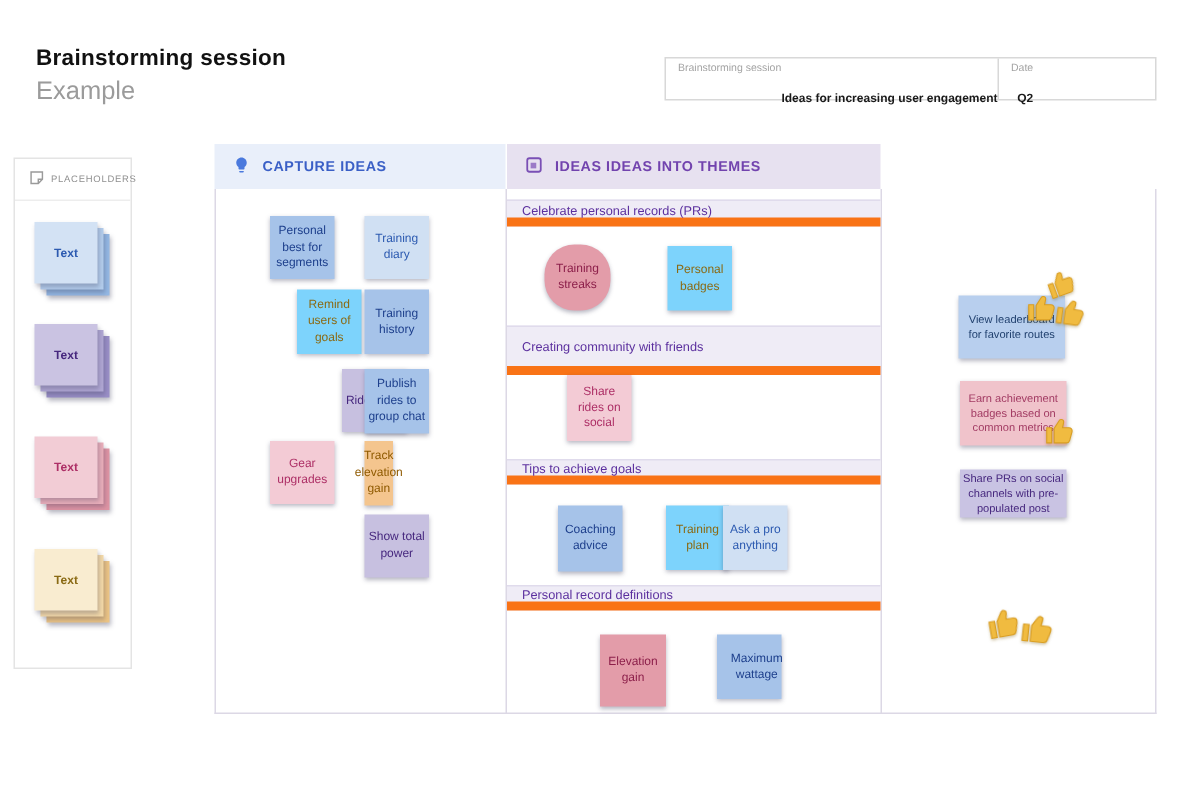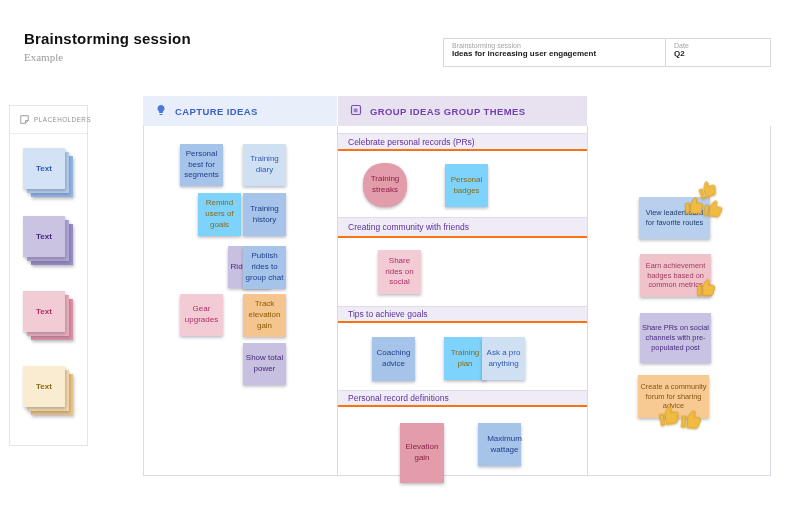--- a/index.html
+++ b/index.html
@@ -2,28 +2,28 @@
 <html><head>
 <meta charset="utf-8">
 <style>
   * { margin:0; padding:0; box-sizing:border-box; }
   html,body { width:800px; height:524px; background:#ffffff;
     font-family:"Liberation Sans","DejaVu Sans",sans-serif; overflow:hidden; position:relative; }
 
   
   .title-block { position:absolute; left:24px; top:30px; }
   .page-title { font-size:15px; font-weight:bold; color:#111; letter-spacing:.2px; }
-  .page-subtitle { font-size:11px; color:#9b9b9b; margin-top:4px;font-family:Liberation Serif, serif; }
+  .page-subtitle { font-size:17px; color:#9b9b9b; margin-top:4px; }
 
   .info-box { position:absolute; left:443px; top:38px; width:328px; height:29px;
     border:1px solid #d8d8d8; background:#fff; display:flex; }
   .info-cell { padding:3px 0 0 8px; }
   .info-cell.first { width:222px; border-right:1px solid #d8d8d8; }
   .info-label { font-size:7px; color:#a3a3a3; }
-  .info-value { font-size:8px; font-weight:bold; color:#1a1a1a; margin-top:0; }
+  .info-value { font-size:8px; font-weight:bold; color:#1a1a1a; margin-top:12px;text-align:right; }
 
   
   .sidebar { position:absolute; left:9px; top:105px; width:79px; height:341px;
     background:#fff; border:1px solid #e4e4e4; }
   .sidebar-header { height:28px; display:flex; align-items:center; gap:4px;
     padding-left:9px; border-bottom:1px solid #ededed; }
   .sidebar-header .txt { font-size:6.3px; color:#8f8f8f; letter-spacing:.5px; }
   .stack { position:absolute; left:13px; width:50px; height:50px; }
   .stack .layer { position:absolute; width:42px; height:41px; }
   .stack .l2 { left:8px; top:8px; box-shadow:1px 2px 3px rgba(60,60,90,.35); }
@@ -51,21 +51,21 @@
     font-size:9.5px; font-weight:bold; letter-spacing:.4px; }
   #col-capture  .col-header { background:#e9effa; color:#3a5fc6; }
   #col-group    .col-header { background:#e7e1f0; color:#7243ae; }
   #col-identify .col-header { background:#f9eae4; color:#8c4133; }
 
   .col-body { position:absolute; top:30px; left:0; right:0; bottom:0; background:#fff;
     border-bottom:1px solid #dcd8e5; border-right:1px solid #dcd8e5; }
   #col-capture .col-body { border-left:1px solid #dcd8e5; }
 
   .section-bar { position:absolute; left:0; right:0; background:#efecf6;
-    border-top:1px solid #e0dbec; border-bottom:2px solid #f97316;
+    border-top:1px solid #e0dbec; border-bottom:6px solid #f97316;
     display:flex; align-items:center; padding-left:10px;
     font-size:8.5px; color:#5b2f9e; }
 
   
   .sn { position:absolute; display:flex; align-items:center; justify-content:center;
     text-align:center; font-size:8px; line-height:1.35; padding:2px;
     box-shadow:0 1.5px 3px rgba(50,50,80,.35); }
   .sn.wide { width:71px; height:42px; font-size:7.4px; }
 
   .c-blue-l  { background:#d0e0f3; color:#2c5ab0; }
@@ -144,61 +144,60 @@
     <span>CAPTURE IDEAS</span>
   </div>
   <div class="col-body">
     <div class="sn c-blue-m" style="left:36px; top:18px; width:43px; height:42px;">Personal best for segments</div>
     <div class="sn c-blue-l" style="left:99px; top:18px; width:43px; height:42px;">Training diary</div>
     <div class="sn c-yellow" style="left:36px; top:67px; width:43px; height:43px;">Remind users of goals</div>
     <div class="sn c-blue-m" style="left:99px; top:67px; width:43px; height:43px;">Training history</div>
     <div class="sn c-lav" style="left:36px; top:120px; width:43px; height:42px;margin-left:48px;">Ride times</div>
     <div class="sn c-blue-m" style="left:99px; top:120px; width:43px; height:43px;">Publish rides to group chat</div>
     <div class="sn c-pink" style="left:36px; top:168px; width:43px; height:42px;">Gear upgrades</div>
-    <div class="sn c-orange" style="left:99px; top:168px; width:43px; height:43px;">Track elevation gain</div>
+    <div class="sn c-orange" style="left:99px; top:168px; width:19px; height:43px;">Track elevation gain</div>
     <div class="sn c-lav" style="left:99px; top:217px; width:43px; height:42px;">Show total power</div>
   </div>
 </div>
 
 <div class="col" id="col-group">
   <div class="col-header">
     <span>
       <svg width="12" height="12" viewBox="0 0 16 16">
           <rect x="2" y="2" width="12" height="12" rx="2" fill="none" stroke="#7a4fb5" stroke-width="1.6"></rect>
           <rect x="5" y="6" width="5" height="5" fill="#7a4fb5" opacity=".7"></rect>
         </svg>
     </span>
-    <span>GROUP IDEAS GROUP THEMES</span>
+    <span>IDEAS IDEAS INTO THEMES</span>
   </div>
   <div class="col-body">
 
     <div class="section-bar" style="top:7px; height:18px;">Celebrate personal records (PRs)</div>
     <div class="sn c-rose" style="left:25px; top:37px; width:44px; height:44px;border-radius:20px;">Training streaks</div>
     <div class="sn c-yellow" style="left:89px; top:38px; width:43px; height:43px;">Personal badges</div>
 
-    <div class="section-bar" style="top:91px; height:21px;">Creating community with friends</div>
+    <div class="section-bar" style="top:91px; height:33px;">Creating community with friends</div>
     <div class="sn c-pink" style="left:40px; top:124px; width:43px; height:44px;">Share rides on social</div>
 
     <div class="section-bar" style="top:180px; height:17px;">Tips to achieve goals</div>
     <div class="sn c-yellow" style="left:88px; top:211px; width:42px; height:43px;">Training plan</div>
     <div class="sn c-blue-m" style="left:34px; top:211px; width:43px; height:44px;">Coaching advice</div>
     <div class="sn c-blue-l" style="left:144px; top:211px; width:43px; height:43px;">Ask a pro anything</div>
 
     <div class="section-bar" style="top:264px; height:17px;">Personal record definitions</div>
-    <div class="sn c-rose" style="left:62px; top:297px; width:44px; height:60px;">Elevation gain</div>
+    <div class="sn c-rose" style="left:62px; top:297px; width:44px; height:48px;">Elevation gain</div>
     <div class="sn c-blue-m" style="left:140px; top:297px; width:43px; height:43px;padding-left:12px;">Maximum wattage</div>
   </div>
 </div>
 
 <div class="col" id="col-identify">
   <div class="col-body">
     <div class="sn wide c-blue3" style="left:51px; top:71px;">View leaderboard for favorite routes</div>
     <div class="sn wide c-pink3" style="left:52px; top:128px; height:43px;">Earn achievement badges based on common metrics</div>
-    <div class="sn wide c-lav3" style="left:52px; top:187px; height:50px;">Share PRs on social channels with pre-populated post</div>
-    <div class="sn wide c-orange3" style="left:50px; top:249px; height:43px;">Create a community forum for sharing advice</div>
+    <div class="sn wide c-lav3" style="left:52px; top:187px; height:32px;">Share PRs on social channels with pre-populated post</div>
 
     <span class="thumb" style="left:110px; top:52px; transform:rotate(-20deg);">
       <svg width="21" height="21" viewBox="0 0 24 24">
           <path fill="#f0bb40" stroke="#d99e23" stroke-width=".8" d="M2 10h3.6v11H2zM7.4 21h8.9c1.1 0 2-.7 2.3-1.7l1.8-6.5c.35-1.5-.75-2.8-2.3-2.8h-4.6l.75-3.9c.2-.95-.4-1.9-1.35-2.1-.75-.15-1.5.2-1.9.85L7.4 10.5z"></path>
         </svg>
     </span>
     <span class="thumb" style="left:96px; top:68px;">
       <svg width="22" height="22" viewBox="0 0 24 24">
           <path fill="#f0bb40" stroke="#d99e23" stroke-width=".8" d="M2 10h3.6v11H2zM7.4 21h8.9c1.1 0 2-.7 2.3-1.7l1.8-6.5c.35-1.5-.75-2.8-2.3-2.8h-4.6l.75-3.9c.2-.95-.4-1.9-1.35-2.1-.75-.15-1.5.2-1.9.85L7.4 10.5z"></path>
         </svg>

